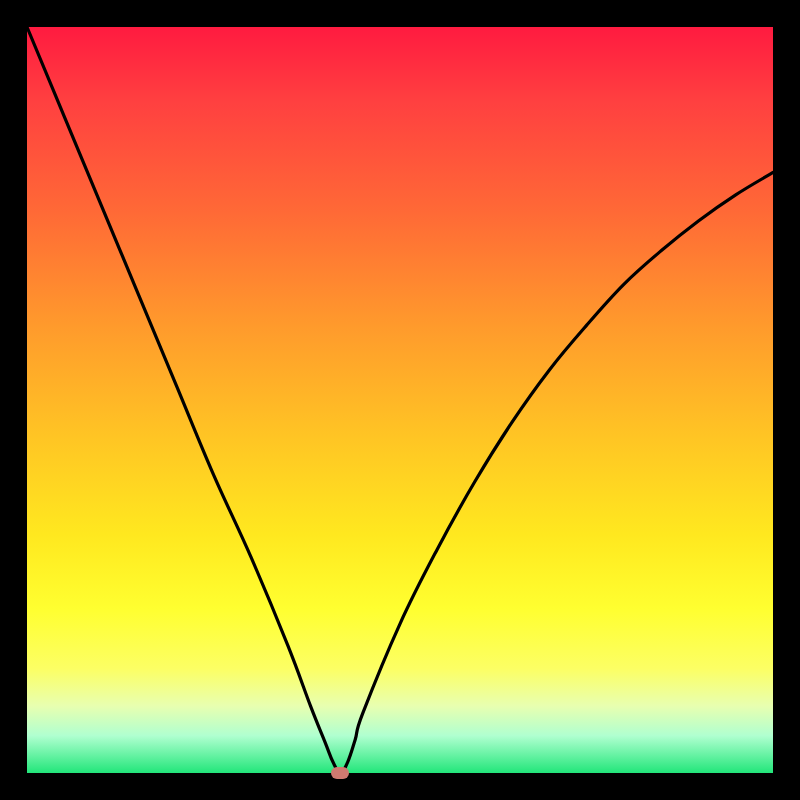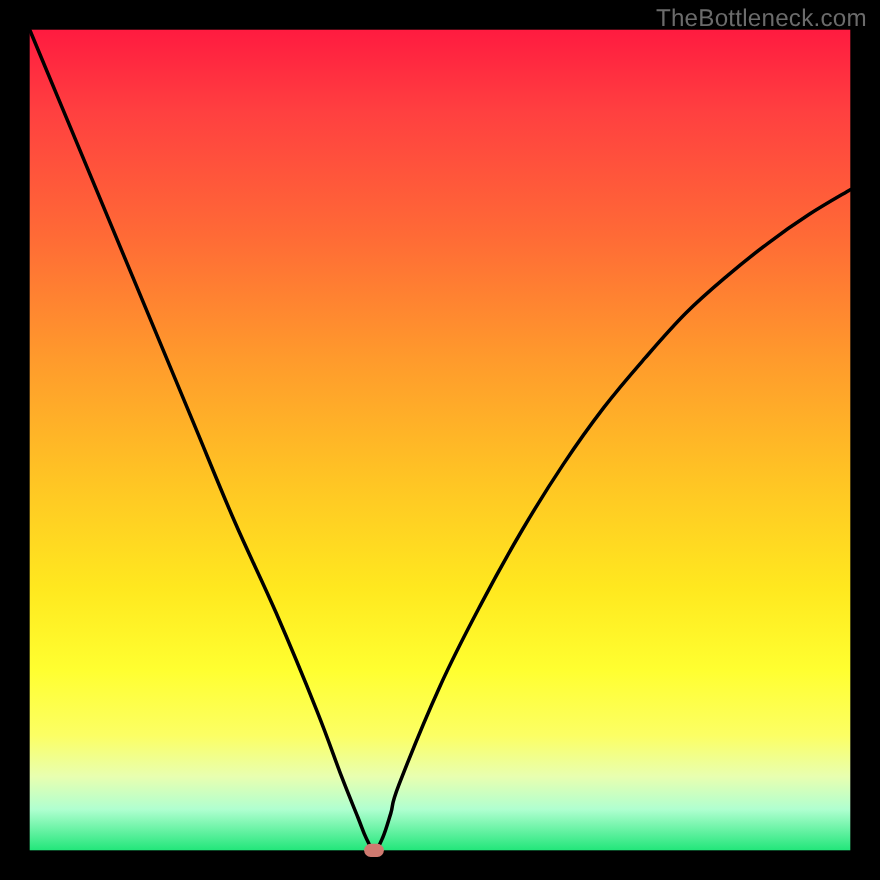--- a/index.html
+++ b/index.html
@@ -61,20 +61,19 @@
     height: 12px;
     border-radius: 6px / 6px;
     background: #cf7a70;
     transform: translate(-50%, -50%);
   }
 </style>
 </head>
 <body>
 
 <div class="frame">
-  <div class="watermark">TheBottleneck.com</div>
   <div class="plot-area">
     <svg class="curve" viewBox="0 0 746 746" preserveAspectRatio="none">
       <path id="curve-path" fill="none" stroke="#000000" stroke-width="3.2" stroke-linecap="round" stroke-linejoin="round" d="M 0.00 0.00 C 6.71 16.11, 23.87 57.29, 37.30 89.52 C 50.73 121.75, 61.17 146.81, 74.60 179.04 C 88.03 211.27, 98.47 236.33, 111.90 268.56 C 125.33 300.79, 135.77 325.85, 149.20 358.08 C 162.63 390.31, 173.07 416.72, 186.50 447.60 C 199.93 478.48, 210.37 498.78, 223.80 529.66 C 237.23 560.54, 250.36 592.32, 261.10 619.18 C 271.84 646.04, 276.77 661.40, 283.48 678.86 C 290.19 696.32, 294.37 706.09, 298.40 716.16 C 302.43 726.23, 303.17 729.44, 305.86 734.81 C 308.55 740.18, 310.63 746.00, 313.32 746.00 C 316.01 746.00, 318.09 740.85, 320.78 734.81 C 323.47 728.77, 325.55 721.16, 328.24 712.43 C 330.93 703.70, 327.64 707.13, 335.70 686.32 C 343.76 665.51, 359.57 626.34, 373.00 596.80 C 386.43 567.26, 396.87 547.71, 410.30 522.20 C 423.73 496.69, 434.17 477.89, 447.60 455.06 C 461.03 432.23, 471.47 415.52, 484.90 395.38 C 498.33 375.24, 508.77 360.62, 522.20 343.16 C 535.63 325.70, 546.07 313.84, 559.50 298.40 C 572.93 282.96, 583.37 270.80, 596.80 257.37 C 610.23 243.94, 620.67 235.21, 634.10 223.80 C 647.53 212.39, 657.97 204.03, 671.40 193.96 C 684.83 183.89, 695.27 176.58, 708.70 167.85 C 722.13 159.12, 739.29 149.50, 746.00 145.47"></path>
     </svg>
     <div class="marker" id="min-marker" style="left: 313.32px; top: 746px; background: rgb(207, 122, 112);"></div>
   </div>
 </div>
 
 </body></html>

